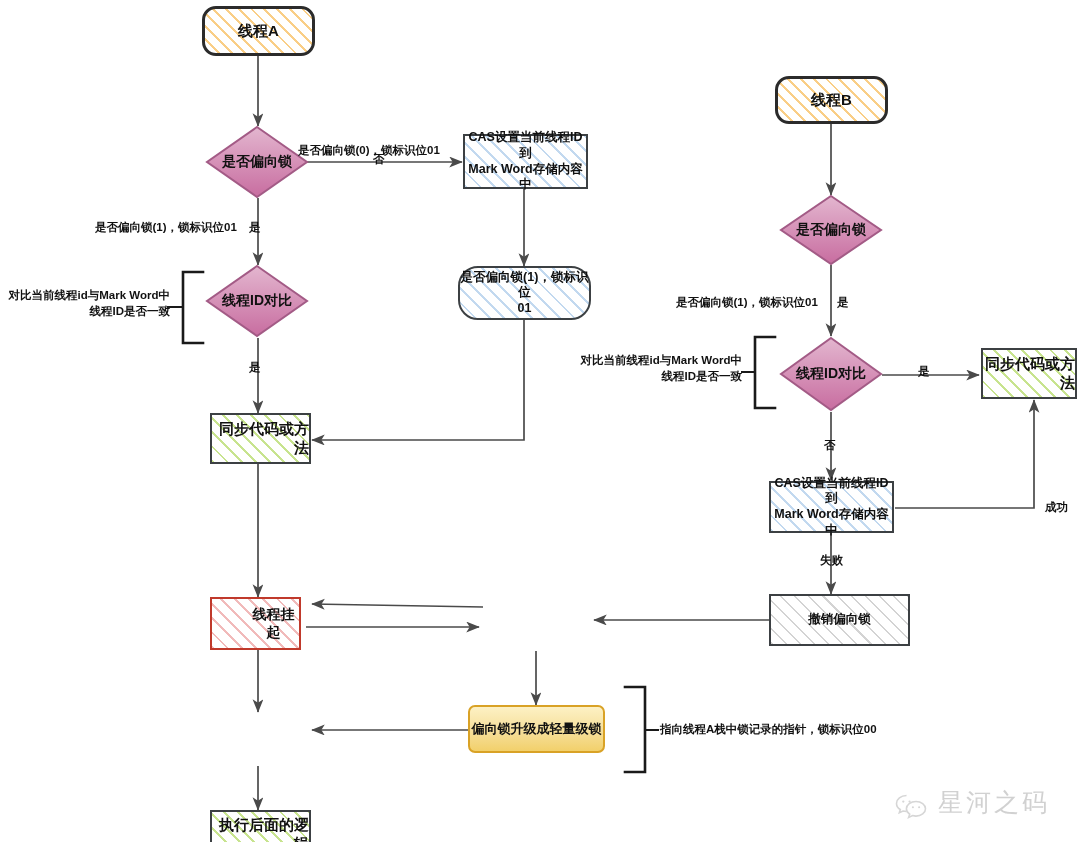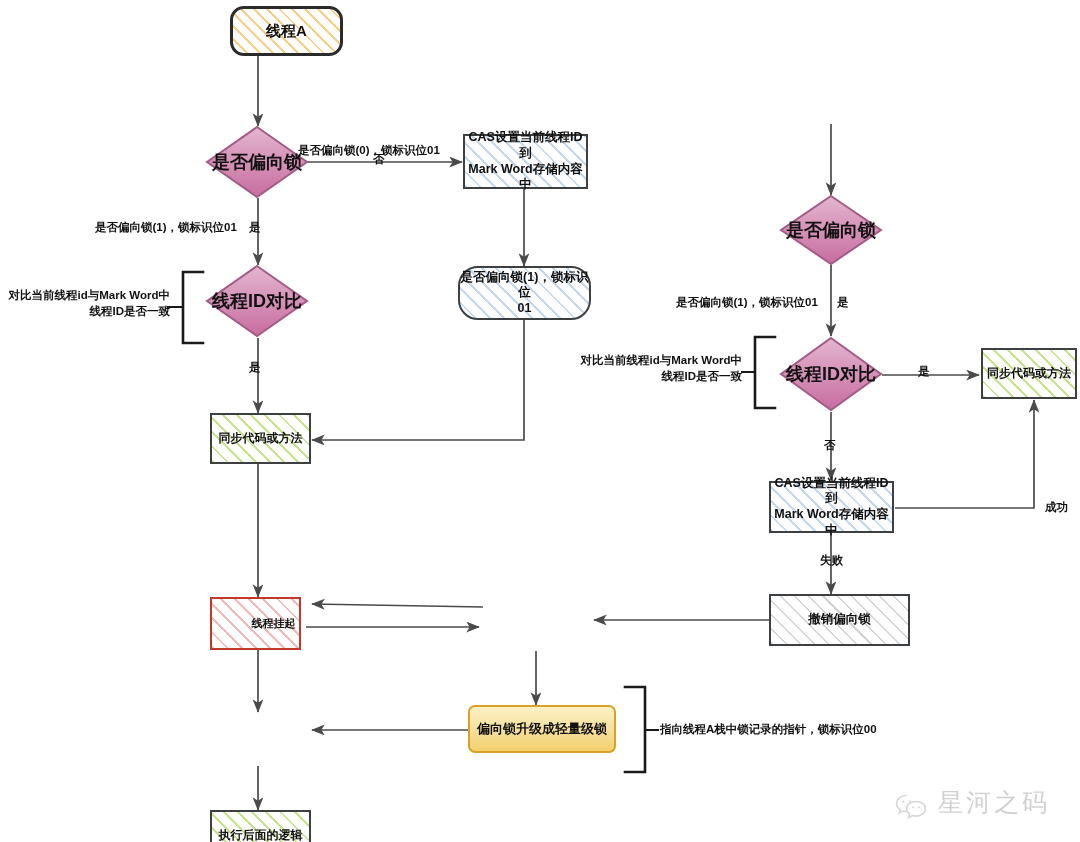--- a/index.html
+++ b/index.html
@@ -23,54 +23,55 @@
   }
   
   .proc-grey{
     border:2.5px solid #3c4043;font-size:12.5px;
     background-color:#ffffff;
     background-image:repeating-linear-gradient(45deg,
         rgba(110,110,110,.30) 0 1.5px, rgba(0,0,0,0) 1.5px 10px);
   }
   
   .proc-green{
-    border:2.5px solid #3c4043;font-size:12px;
+    border:2.5px solid #3c4043;font-size:15px;
     background-color:#ffffff;
     background-image:repeating-linear-gradient(45deg,
         rgba(154,205,50,.55) 0 2px, rgba(0,0,0,0) 2px 10px);
+    text-align:right;
   }
   
   .proc-blue{
     border:2.5px solid #3c4043;font-size:12.5px;
     background-color:#ffffff;
     background-image:repeating-linear-gradient(45deg,
         rgba(120,170,220,.45) 0 2px, rgba(0,0,0,0) 2px 10px);
   }
   
   .proc-red{
-    border:2.5px solid #c0392b;font-size:11px;
+    border:2.5px solid #c0392b;font-size:14px;
     background-color:#ffffff;
     background-image:repeating-linear-gradient(45deg,
         rgba(224,102,102,.45) 0 2px, rgba(0,0,0,0) 2px 10px);
     padding-left:36px;
   }
   
   .solid-green{
     border:2px solid #6aa84f;border-radius:7px;font-size:13px;
     background:linear-gradient(180deg,#cfe6b6 0%,#a8d08d 55%,#93c47d 100%);
   }
   
   .solid-yellow{
     border:2px solid #d9a226;border-radius:7px;font-size:13px;
     background:linear-gradient(180deg,#fdf1c4 0%,#f6df9a 55%,#f2d06b 100%);
   }
   
   .diamond{background:transparent;border:none;}
   .diamond .dshape{position:absolute;left:0;top:0;width:100%;height:100%;}
-  .diamond .dlabel{position:relative;z-index:2;font-size:18px;font-weight:bold;color:#111;}
+  .diamond .dlabel{position:relative;z-index:2;font-size:14px;font-weight:bold;color:#111;}
 
   
   .lbl{position:absolute;font-size:11.5px;font-weight:bold;color:#111;
        white-space:nowrap;z-index:4;background:transparent;}
   .lbl.ml{white-space:normal;text-align:right;line-height:1.35;}
 
   
   .wm{position:absolute;display:flex;align-items:flex-end;gap:9px;z-index:5;opacity:.85;}
   .wm-text{font-size:25px;color:#c9c9c9;letter-spacing:3px;font-weight:normal;
            font-family:"DejaVu Sans",sans-serif;}
@@ -135,21 +136,21 @@
       <path d="M183,307 L168,307" stroke-width="2"></path>
 
       <path d="M775,337 L755,337 L755,408 L775,408"></path>
       <path d="M755,372 L742,372" stroke-width="2"></path>
 
       <path d="M625,687 L645,687 L645,772 L625,772"></path>
       <path d="M645,730 L658,730" stroke-width="2"></path>
     </g>
   </svg>
 
-  <div class="node term" style="left:202px;top:6px;width:113px;height:50px;margin-left:28px;">
+  <div class="node term" style="left:202px;top:6px;width:113px;height:50px;">
     <span>线程A</span>
   </div>
 
   <div class="node diamond" style="left:205px;top:125px;width:104px;height:74px;">
     <svg class="dshape" viewBox="0 0 104 74" preserveAspectRatio="none">
       <defs>
           <linearGradient id="gpA1" x1="0" y1="0" x2="0" y2="1">
         <stop offset="0" stop-color="#e3b6cf"></stop>
             <stop offset="1" stop-color="#c86da0"></stop>
       </linearGradient>
@@ -183,24 +184,27 @@
     <span>CAS设置当前线程ID到</span>
     <span>Mark Word存储内容中</span>
   </div>
 
   <div class="node proc-blue" style="left:458px;top:266px;width:133px;height:54px;flex-direction:column;border-radius:20px;">
     <span>是否偏向锁(1)，锁标识位</span>
     <span>01</span>
   </div>
 
 
-  <div class="node solid-yellow" style="left:468px;top:705px;width:148px;height:48px;">
+  <div class="node solid-yellow" style="left:468px;top:705px;width:137px;height:48px;">
     <span>偏向锁升级成轻量级锁</span>
   </div>
 
+  <div class="node term" style="left:775px;top:76px;width:113px;height:48px;">
+    <span>线程B</span>
+  </div>
 
   <div class="node diamond" style="left:779px;top:194px;width:104px;height:72px;">
     <svg class="dshape" viewBox="0 0 104 72" preserveAspectRatio="none">
       <polygon points="52,2 102,36 52,70 2,36" fill="url(#gpA1)" stroke="#a35b86" stroke-width="2"></polygon>
     </svg>
     <span class="dlabel">是否偏向锁</span>
   </div>
 
   <div class="node diamond" style="left:779px;top:336px;width:104px;height:76px;">
     <svg class="dshape" viewBox="0 0 104 76" preserveAspectRatio="none">

